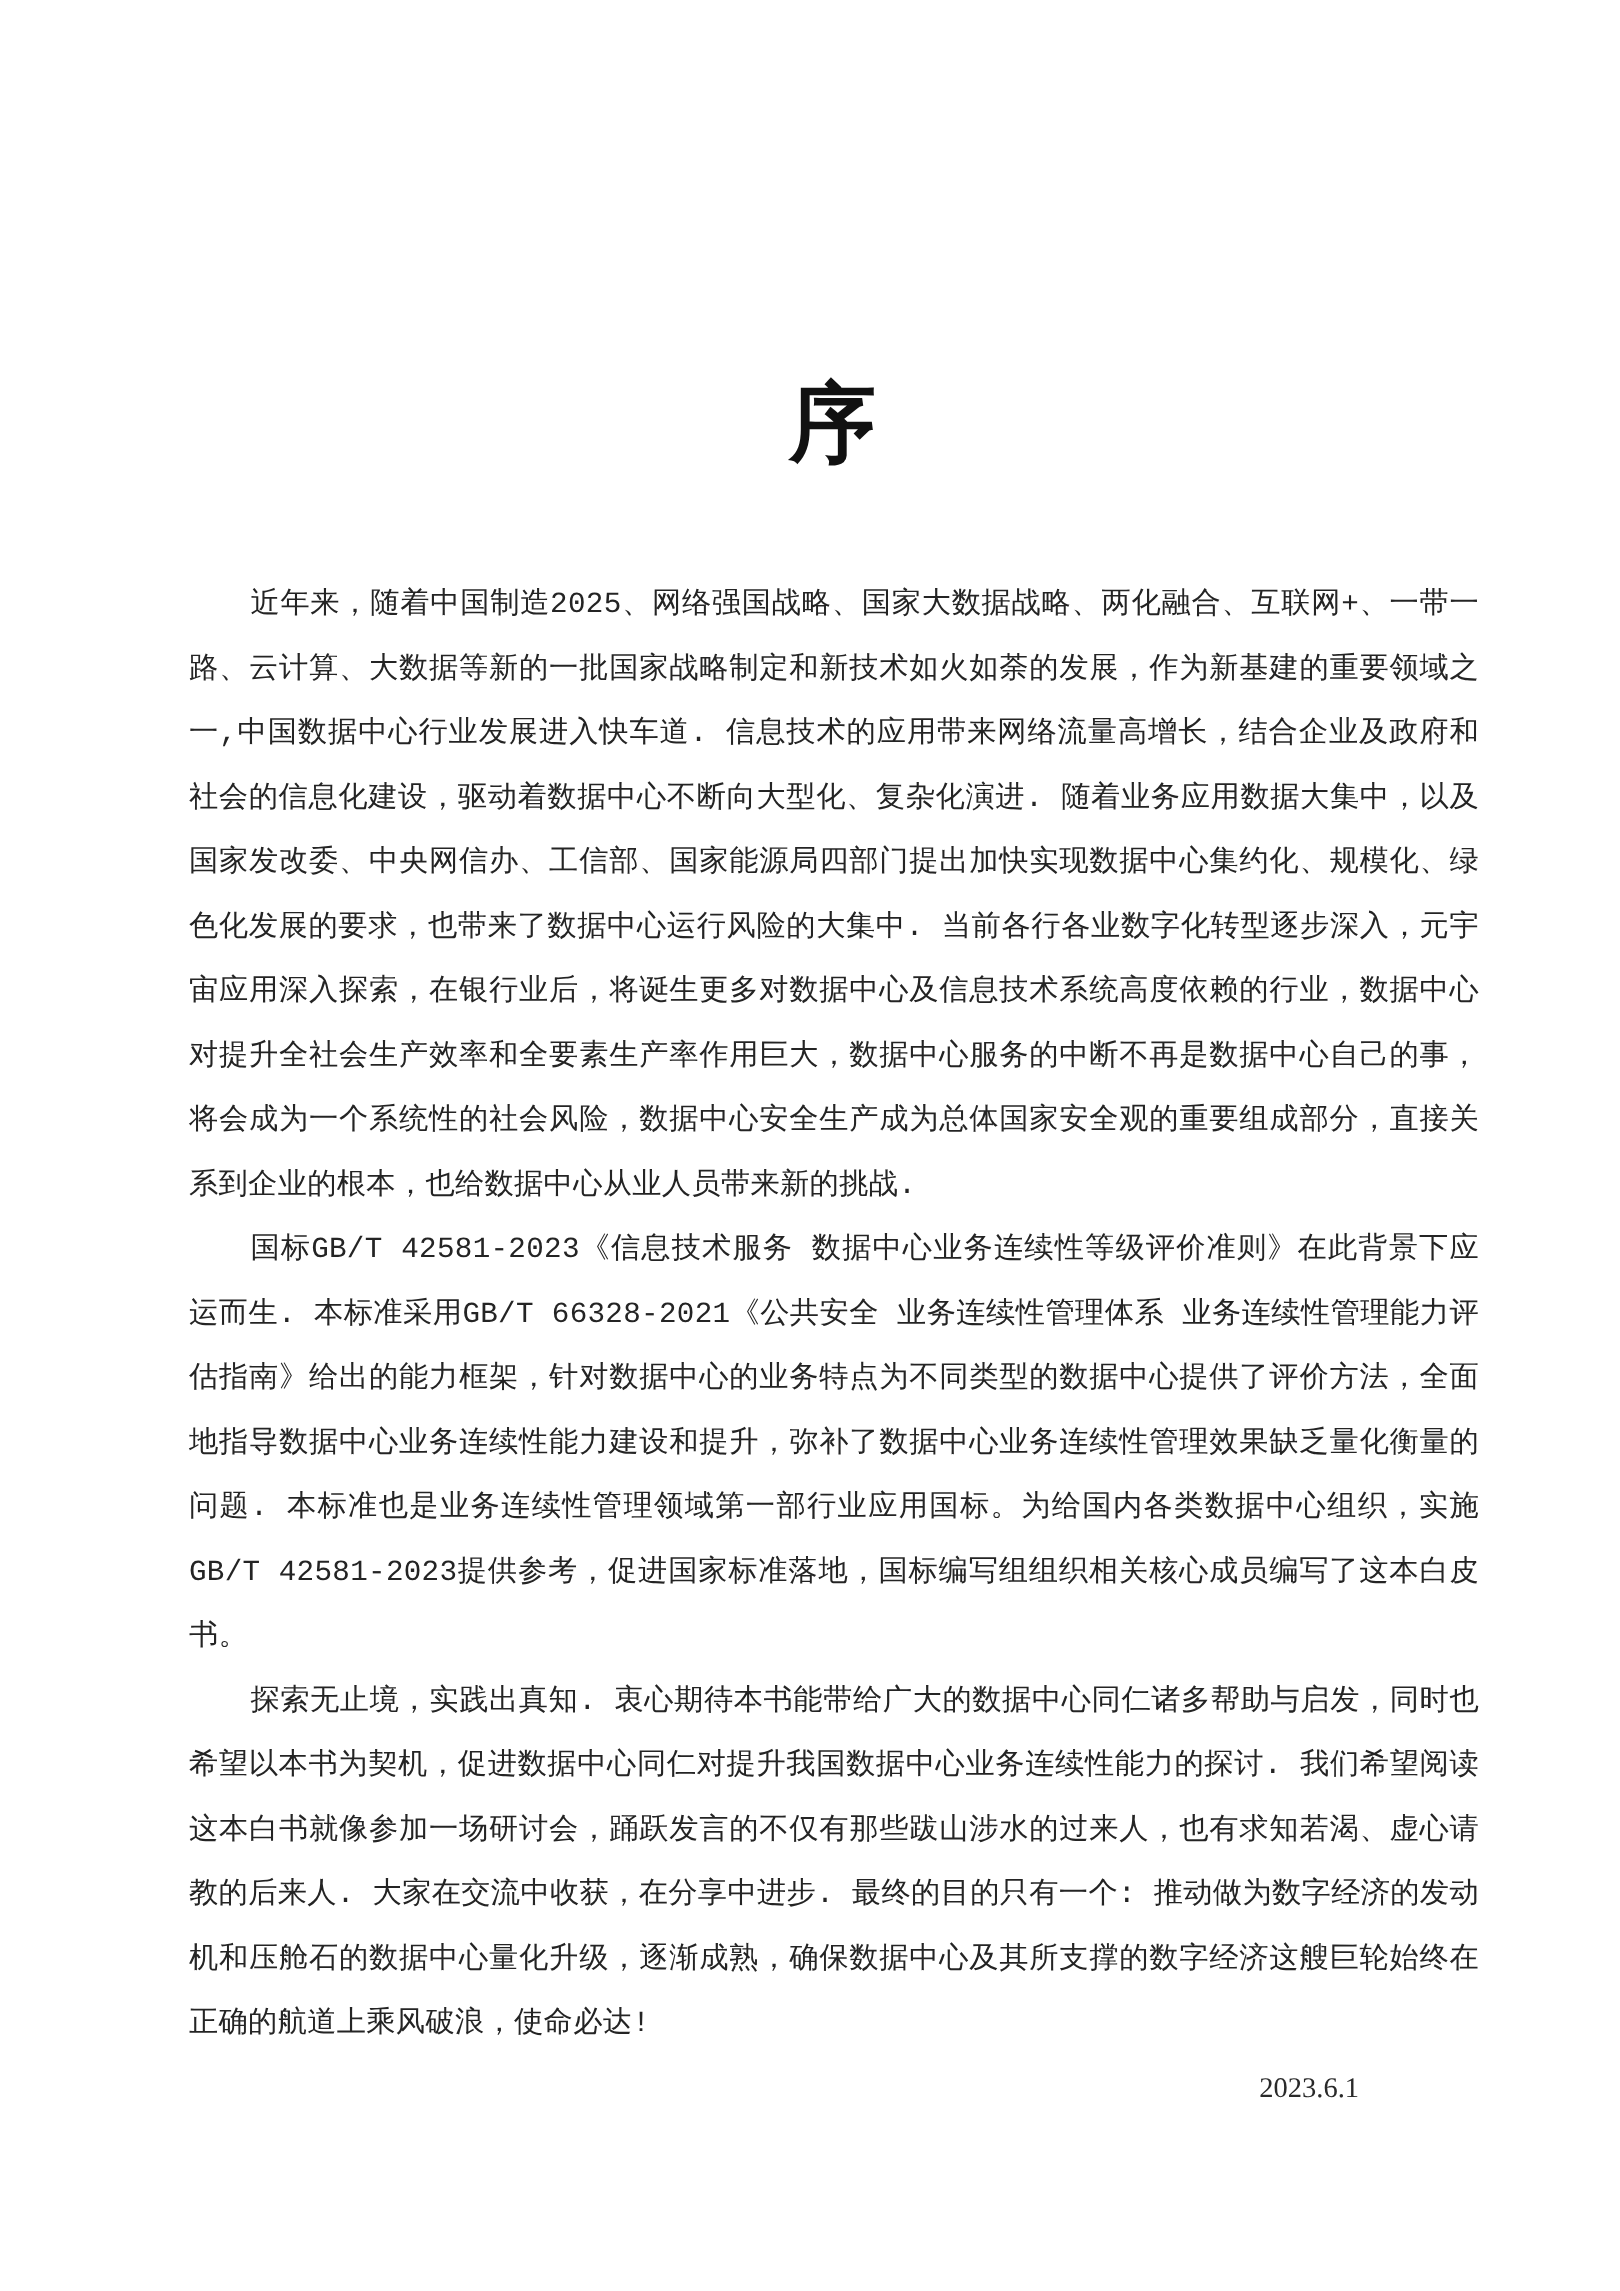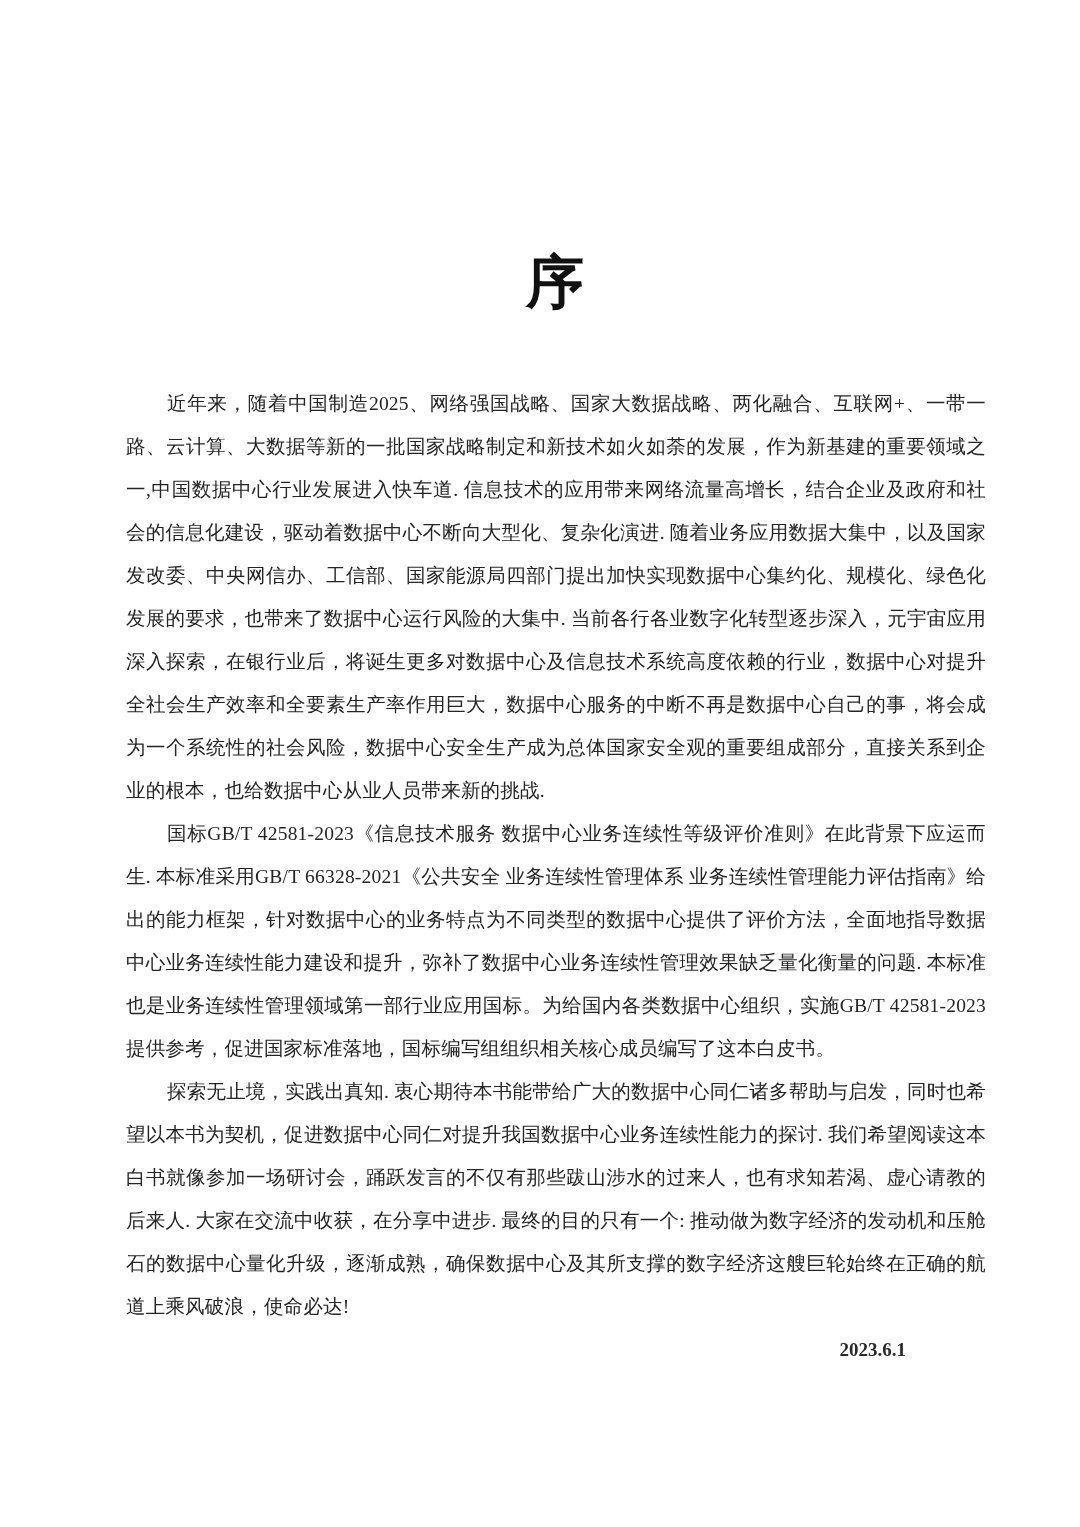--- a/index.html
+++ b/index.html
@@ -33,37 +33,37 @@
     letter-spacing: 2px;
   }
   .para {
     margin: 0;
     font-size: 19.5px;
     line-height: 43px;
     text-align: justify;
     text-indent: 2.1em;
     color: #242424;
     letter-spacing: 0.2px;
+    font-family: Liberation Mono, monospace;
   }
   .signature {
     margin-top: 14px;
     padding-right: 58px;
     font-size: 20px;
     line-height: 43px;
     text-align: right;
     color: #242424;
   }
   .date {
     padding-right: 80px;
     font-size: 19px;
     line-height: 43px;
     text-align: right;
     color: #2a2a2a;
     font-family: "Liberation Serif", "DejaVu Serif", serif;
-    font-weight: bold;
   }
 </style>
 </head>
 <body>
 
 <div class="page">
   <div class="content">
     <h1 class="title">序</h1>
 
     <p class="para">近年来，随着中国制造2025、网络强国战略、国家大数据战略、两化融合、互联网+、一带一路、云计算、大数据等新的一批国家战略制定和新技术如火如荼的发展，作为新基建的重要领域之一,中国数据中心行业发展进入快车道. 信息技术的应用带来网络流量高增长，结合企业及政府和社会的信息化建设，驱动着数据中心不断向大型化、复杂化演进. 随着业务应用数据大集中，以及国家发改委、中央网信办、工信部、国家能源局四部门提出加快实现数据中心集约化、规模化、绿色化发展的要求，也带来了数据中心运行风险的大集中. 当前各行各业数字化转型逐步深入，元宇宙应用深入探索，在银行业后，将诞生更多对数据中心及信息技术系统高度依赖的行业，数据中心对提升全社会生产效率和全要素生产率作用巨大，数据中心服务的中断不再是数据中心自己的事，将会成为一个系统性的社会风险，数据中心安全生产成为总体国家安全观的重要组成部分，直接关系到企业的根本，也给数据中心从业人员带来新的挑战.</p>

